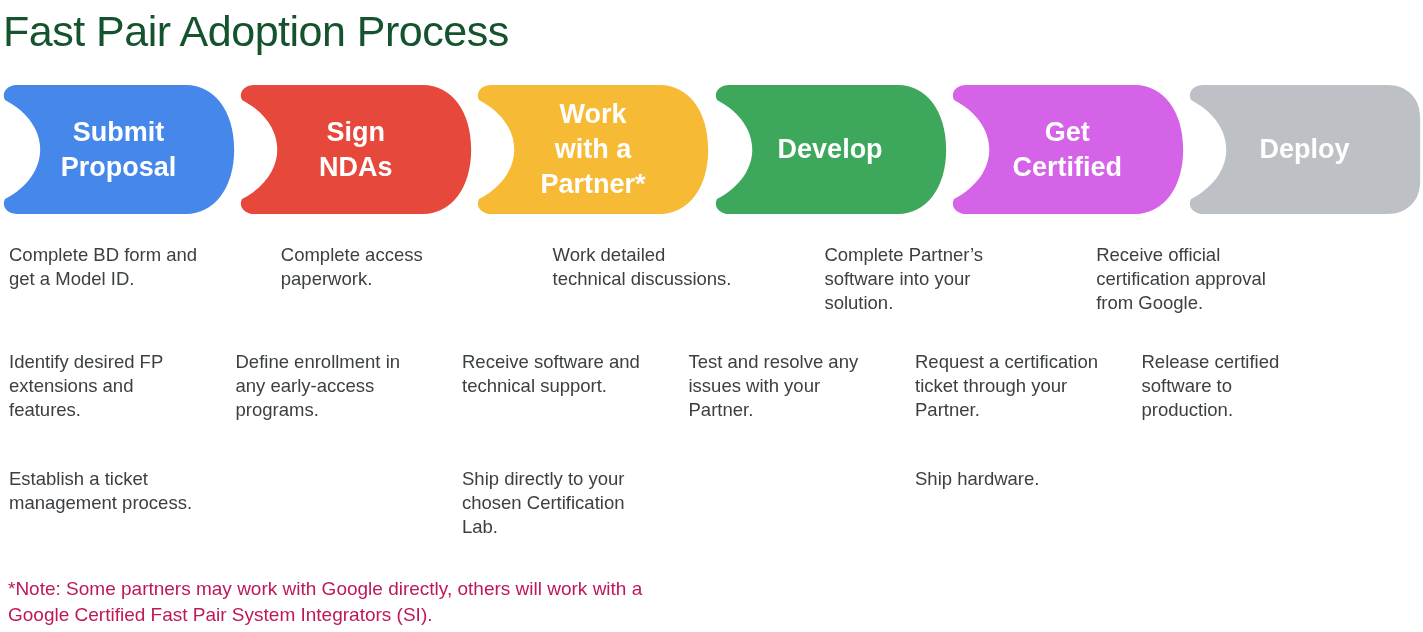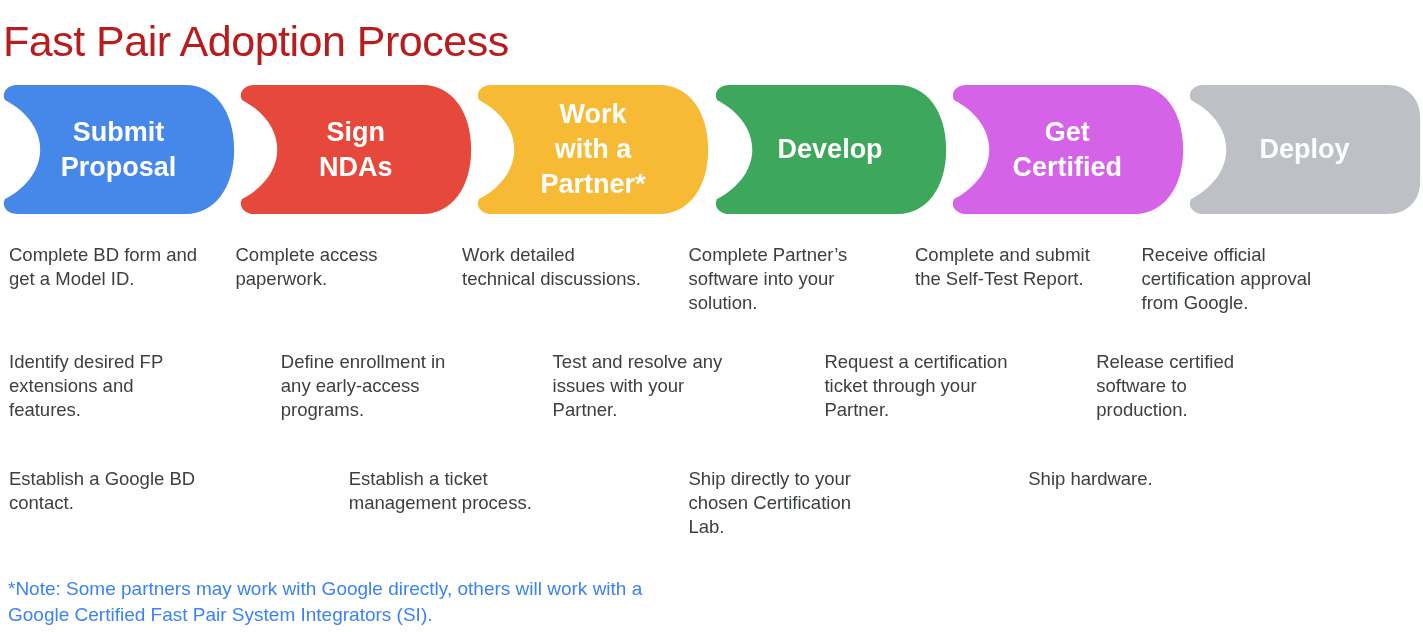--- a/index.html
+++ b/index.html
@@ -7,27 +7,27 @@
     position: relative;
     width: 1423px;
     height: 632px;
     background: #ffffff;
     overflow: hidden;
     font-family: "Liberation Sans", sans-serif;
   }
   .title {
     position: absolute;
     left: 3px;
-    top: 16px;
+    top: 6px;
     margin: 0;
     font-size: 43px;
     line-height: 50px;
     font-weight: 400;
     letter-spacing: -0.5px;
-    color: #b91c1c;
+    color: #14532d;
   }
   .stages {
     position: absolute;
     left: 0;
     top: 85px;
     width: 1423px;
     height: 129px;
     display: flex;
   }
   .stage { position: relative; flex: 1 1 0; }
@@ -69,21 +69,21 @@
     color: #3c4043;
     white-space: pre-line;
   }
   .note {
     position: absolute;
     left: 8px;
     top: 576px;
     margin: 0;
     font-size: 19px;
     line-height: 26px;
-    color: #3b82f6;
+    color: #be185d;
     white-space: pre-line;
   }
 </style>
 </head>
 <body>
 
 <div class="page">
 
   <h1 class="title">Fast Pair Adoption Process</h1>
 
@@ -141,48 +141,46 @@
   <div class="row row-1">
     <div class="cell">Complete BD form and
 get a Model ID.</div>
     <div class="cell">Complete access
 paperwork.</div>
     <div class="cell">Work detailed
 technical discussions.</div>
     <div class="cell">Complete Partner’s
 software into your
 solution.</div>
-    <div class="cell">Complete and submit
-the Self-Test Report.</div>
     <div class="cell">Receive official
 certification approval
 from Google.</div>
   </div>
 
   <div class="row row-2">
     <div class="cell">Identify desired FP
 extensions and
 features.</div>
     <div class="cell">Define enrollment in
 any early-access
 programs.</div>
+    <div class="cell">Receive software and
+technical support.</div>
     <div class="cell">Test and resolve any
 issues with your
 Partner.</div>
     <div class="cell">Request a certification
 ticket through your
 Partner.</div>
     <div class="cell">Release certified
 software to
 production.</div>
   </div>
 
   <div class="row row-3">
-    <div class="cell">Establish a Google BD
-contact.</div>
     <div class="cell">Establish a ticket
 management process.</div>
     <div class="cell">Ship directly to your
 chosen Certification
 Lab.</div>
     <div class="cell">Ship hardware.</div>
   </div>
 
   <p class="note">*Note: Some partners may work with Google directly, others will work with a
 Google Certified Fast Pair System Integrators (SI).</p>

